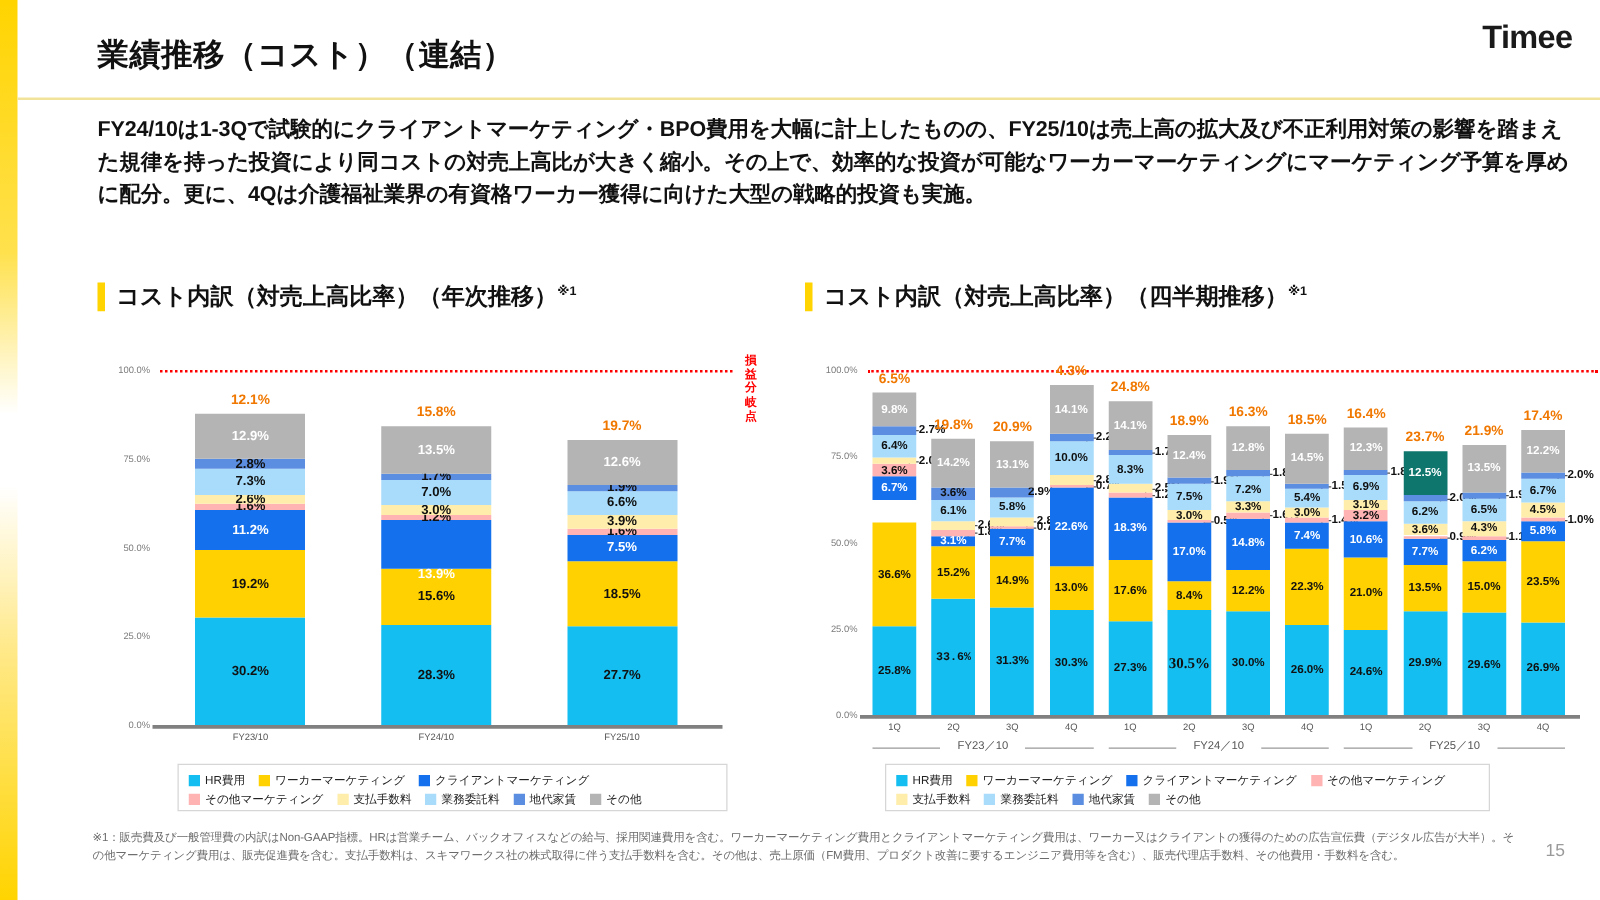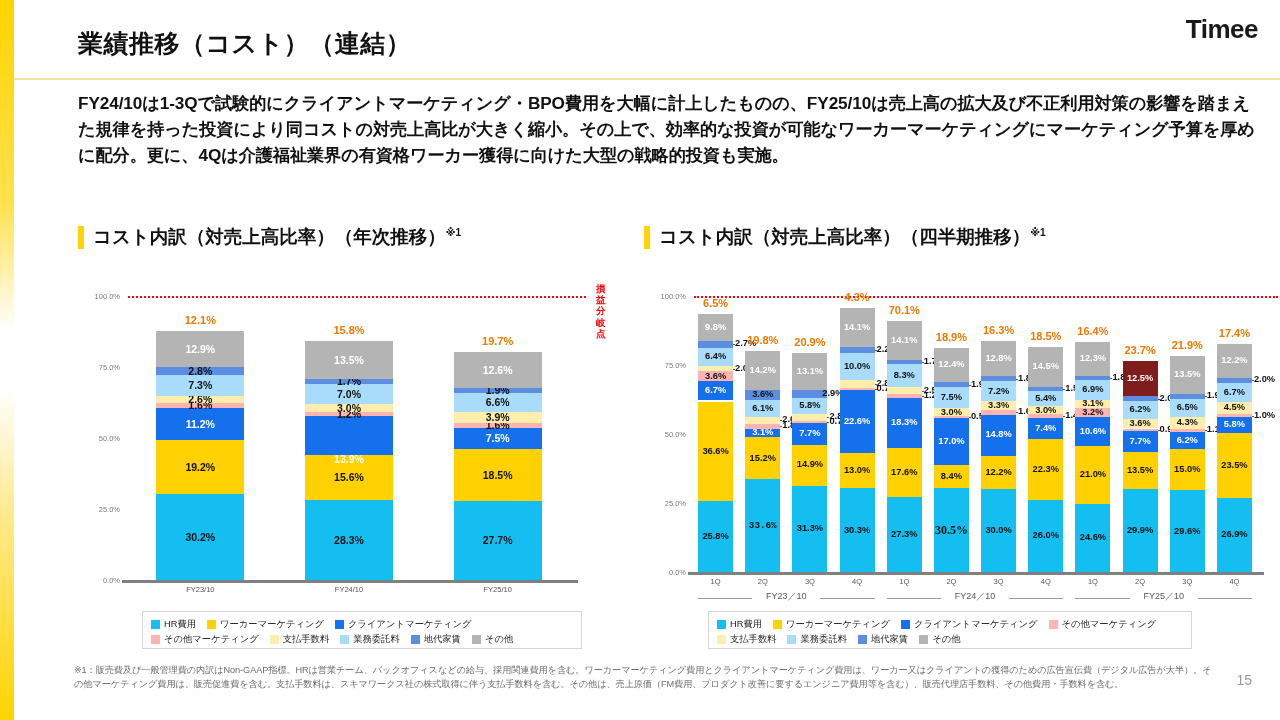--- a/index.html
+++ b/index.html
@@ -221,21 +221,21 @@
     <div class="break-line" style="left: 50px; width: 584px; top: 34px;"></div>
     <div class="axis-line" style="left: 44px; width: 576px; top: 310px;"></div>
     <div class="callout" style="left: 91.0833px; top: 100.588px; font-size: 9.3px;">2.0%</div>
     <div class="elbow" style="left: 83.0833px; top: 106.588px; width: 8px; height: 7px;"></div>
     <div class="callout" style="left: 91.0833px; top: 76.438px; font-size: 9.3px;">2.7%</div>
     <div class="elbow" style="left: 83.0833px; top: 82.438px; width: 8px; height: 7px;"></div>
     <div class="bar" style="left: 54.0833px; width: 35px; height: 276px; top: 34px;">
       <div class="seg" style="height: 71.208px; bottom: 0px; background: rgb(20, 190, 240);">
         <span style="color: rgb(17, 17, 17); font-size: 9.3px;">25.8%</span>
       </div>
-      <div class="seg" style="height: 99px; bottom: 71.208px; background: rgb(255, 209, 0);">
+      <div class="seg" style="height: 83px; bottom: 71.208px; background: rgb(255, 209, 0);">
         <span style="color: rgb(17, 17, 17); font-size: 9.3px;">36.6%</span>
       </div>
       <div class="seg" style="height: 18.492px; bottom: 172.224px; background: rgb(20, 112, 236);">
         <span style="color: rgb(255, 255, 255); font-size: 9.3px;">6.7%</span>
       </div>
       <div class="seg" style="height: 9.936px; bottom: 190.716px; background: rgb(255, 179, 179);">
         <span style="color: rgb(17, 17, 17); font-size: 9.3px;">3.6%</span>
       </div>
       <div class="seg" style="height: 5.52px; bottom: 200.652px; background: rgb(255, 238, 171);"></div>
       <div class="seg" style="height: 17.664px; bottom: 206.172px; background: rgb(168, 220, 250);">
@@ -351,21 +351,21 @@
       <div class="seg" style="height: 3.312px; bottom: 174.432px; background: rgb(255, 179, 179);"></div>
       <div class="seg" style="height: 6.9px; bottom: 177.744px; background: rgb(255, 238, 171);"></div>
       <div class="seg" style="height: 22.908px; bottom: 184.644px; background: rgb(168, 220, 250);">
         <span style="color: rgb(17, 17, 17); font-size: 9.3px;">8.3%</span>
       </div>
       <div class="seg" style="height: 4.692px; bottom: 207.552px; background: rgb(91, 142, 224);"></div>
       <div class="seg" style="height: 38.916px; bottom: 212.244px; background: rgb(180, 180, 180);">
         <span style="color: rgb(255, 255, 255); font-size: 9.3px;">14.1%</span>
       </div>
     </div>
-    <div class="total" style="left: 260.25px; top: 41.84px; color: rgb(240, 120, 0);">70.1%</div>
+    <div class="total" style="left: 260.25px; top: 41.84px; color: rgb(240, 120, 0);">24.8%</div>
     <div class="xlab" style="left: 260.25px; top: 315px;">1Q</div>
     <div class="callout" style="left: 326.917px; top: 149.026px; font-size: 9.3px;">0.5%</div>
     <div class="elbow" style="left: 318.917px; top: 155.026px; width: 8px; height: 7px;"></div>
     <div class="callout" style="left: 326.917px; top: 116.734px; font-size: 9.3px;">1.9%</div>
     <div class="elbow" style="left: 318.917px; top: 122.734px; width: 8px; height: 7px;"></div>
     <div class="bar" style="left: 289.917px; width: 35px; height: 276px; top: 34px;">
       <div class="seg" style="height: 84.18px; bottom: 0px; background: rgb(20, 190, 240);">
         <span style="color: rgb(17, 17, 17); font-size: 12px; font-family: Liberation Serif, serif;">30.5%</span>
       </div>
       <div class="seg" style="height: 23.184px; bottom: 84.18px; background: rgb(255, 209, 0);">
@@ -487,21 +487,21 @@
         <span style="color: rgb(255, 255, 255); font-size: 9.3px;">7.7%</span>
       </div>
       <div class="seg" style="height: 2.484px; bottom: 141.036px; background: rgb(255, 179, 179);"></div>
       <div class="seg" style="height: 9.936px; bottom: 143.52px; background: rgb(255, 238, 171);">
         <span style="color: rgb(17, 17, 17); font-size: 9.3px;">3.6%</span>
       </div>
       <div class="seg" style="height: 17.112px; bottom: 153.456px; background: rgb(168, 220, 250);">
         <span style="color: rgb(17, 17, 17); font-size: 9.3px;">6.2%</span>
       </div>
       <div class="seg" style="height: 5.52px; bottom: 170.568px; background: rgb(91, 142, 224);"></div>
-      <div class="seg" style="height: 34.5px; bottom: 176.088px; background: #7f1d1d; text-align: center;">
+      <div class="seg" style="height: 34.5px; bottom: 176.088px; background: #0f766e; text-align: center;">
         <span style="color: rgb(255, 255, 255); font-size: 9.3px;">12.5%</span>
       </div>
     </div>
     <div class="total" style="left: 496.083px; top: 82.412px; color: rgb(240, 120, 0);">23.7%</div>
     <div class="xlab" style="left: 496.083px; top: 315px;">2Q</div>
     <div class="callout" style="left: 562.75px; top: 162.274px; font-size: 9.3px;">1.1%</div>
     <div class="elbow" style="left: 554.75px; top: 168.274px; width: 8px; height: 7px;"></div>
     <div class="callout" style="left: 562.75px; top: 128.326px; font-size: 9.3px;">1.9%</div>
     <div class="elbow" style="left: 554.75px; top: 134.326px; width: 8px; height: 7px;"></div>
     <div class="bar" style="left: 525.75px; width: 35px; height: 276px; top: 34px;">

